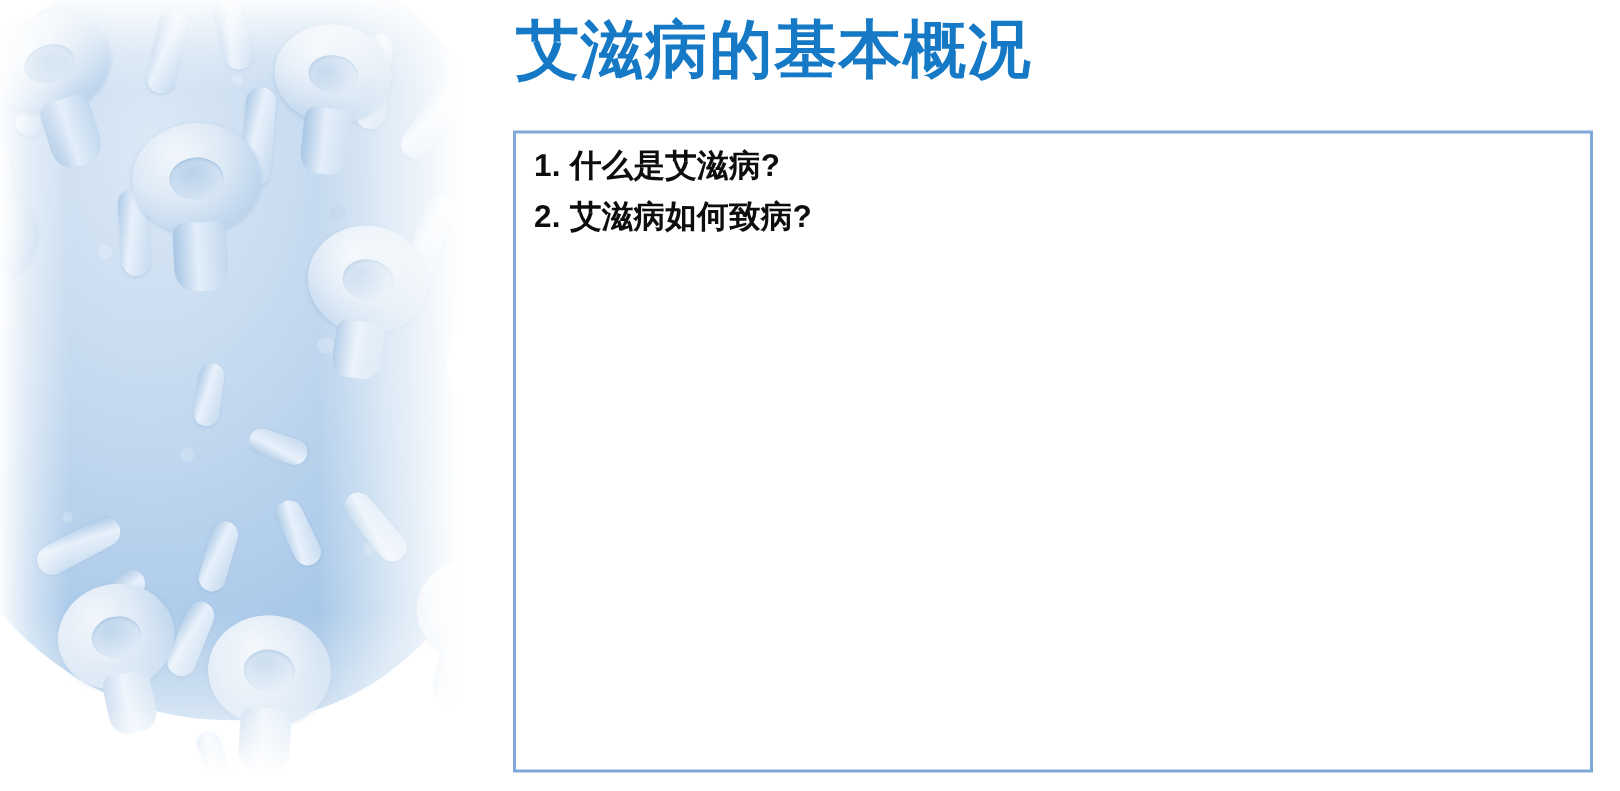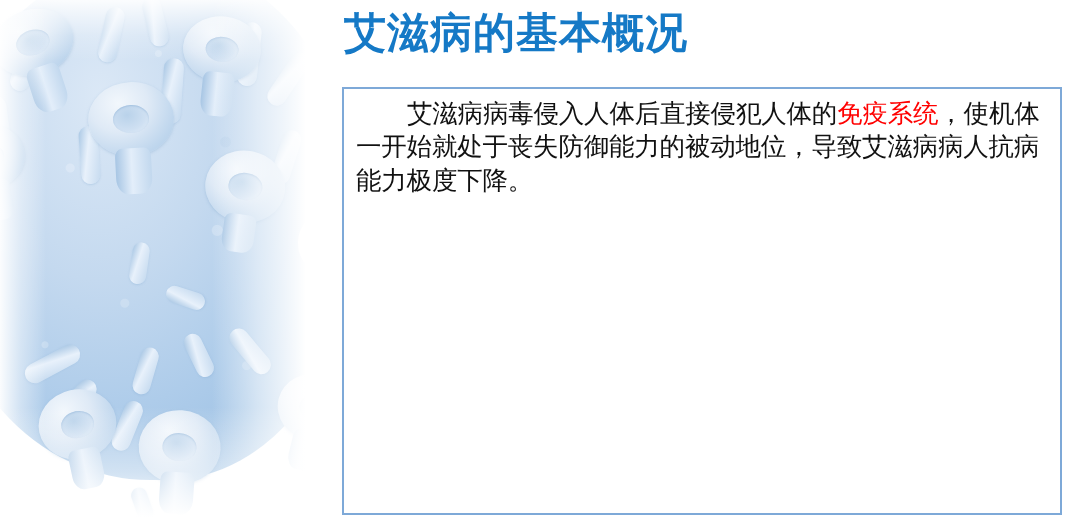--- a/index.html
+++ b/index.html
@@ -277,20 +277,21 @@
       <div class="fade-right"></div>
     </div>
   </div>
 
   <div class="content">
 
     <div class="title">艾滋病的基本概况</div>
 
     <div class="textbox">
 
-
-
-
-      <p class="para"><span>艾滋病病毒侵入人体后直接侵犯人体的</span><span class="hl-red">免疫系统</span><span>，使机体一开始就处于丧失防御能力的被动地位，导致艾滋病病人抗病能力极度下降。</span></p>
+      <div class="q-heading">1. 什么是艾滋病?</div>
+
+
+      <div class="q-heading second">2. 艾滋病如何致病?</div>
+
 
     </div>
   </div>
 </div>
 
 </body></html>

